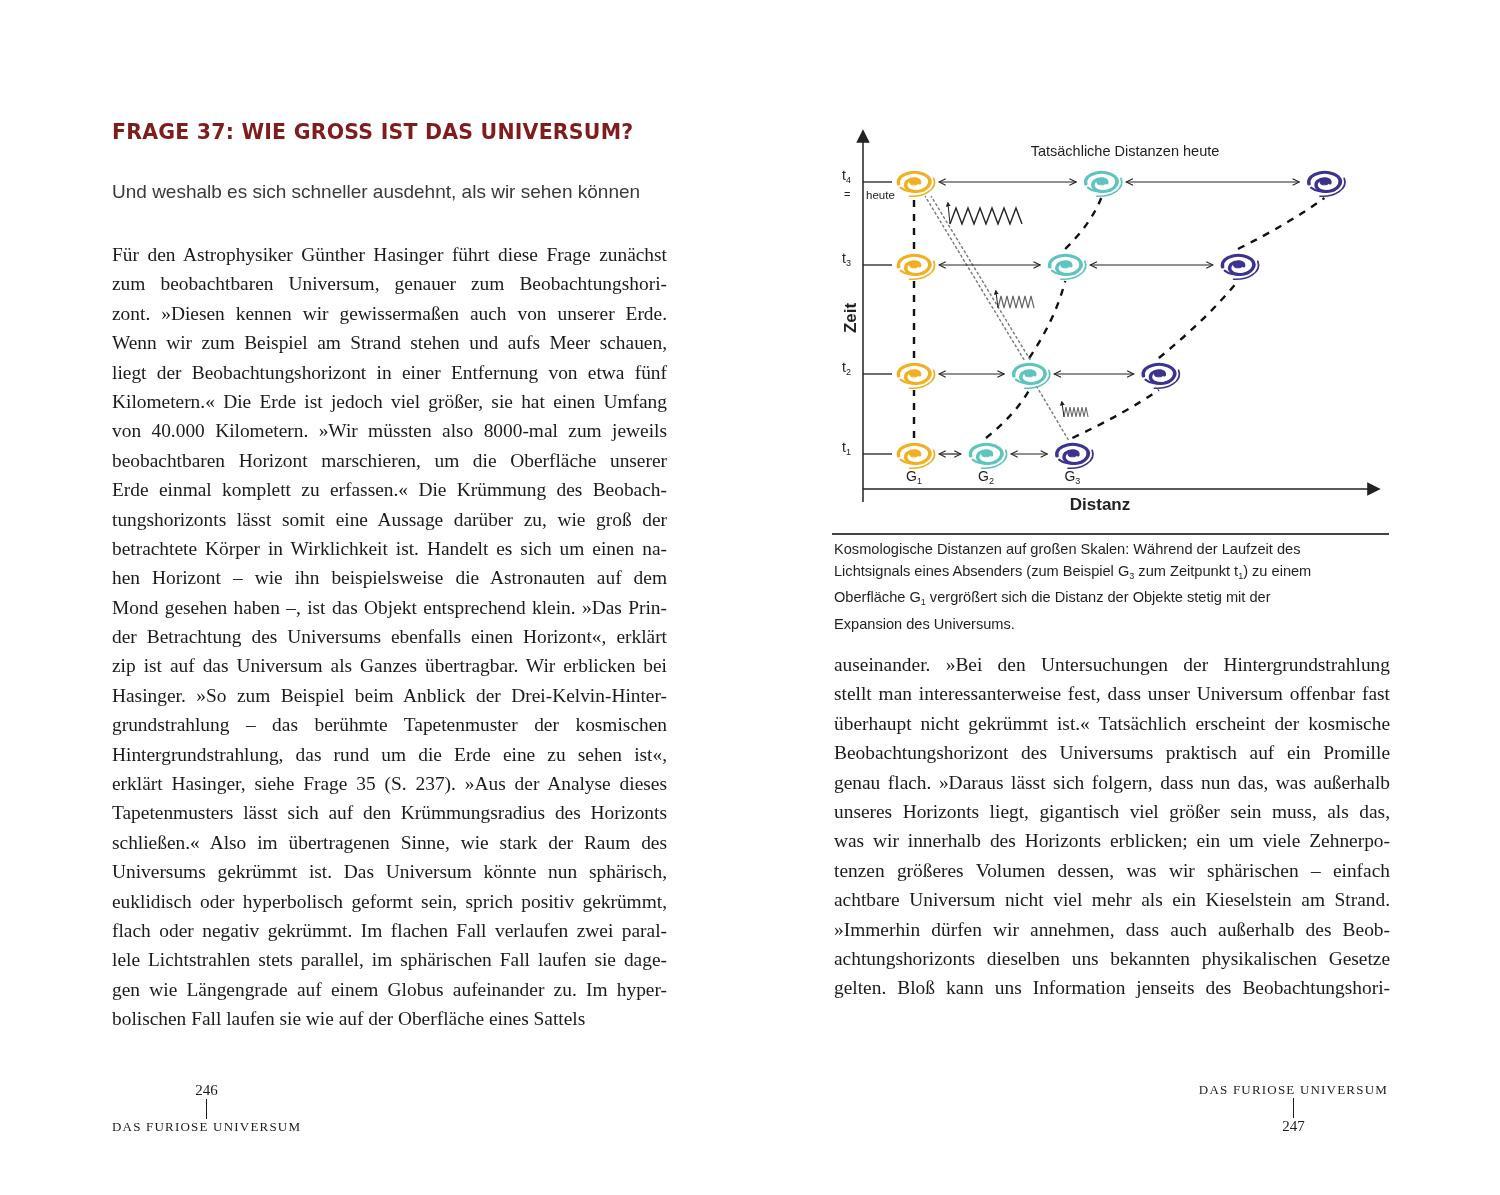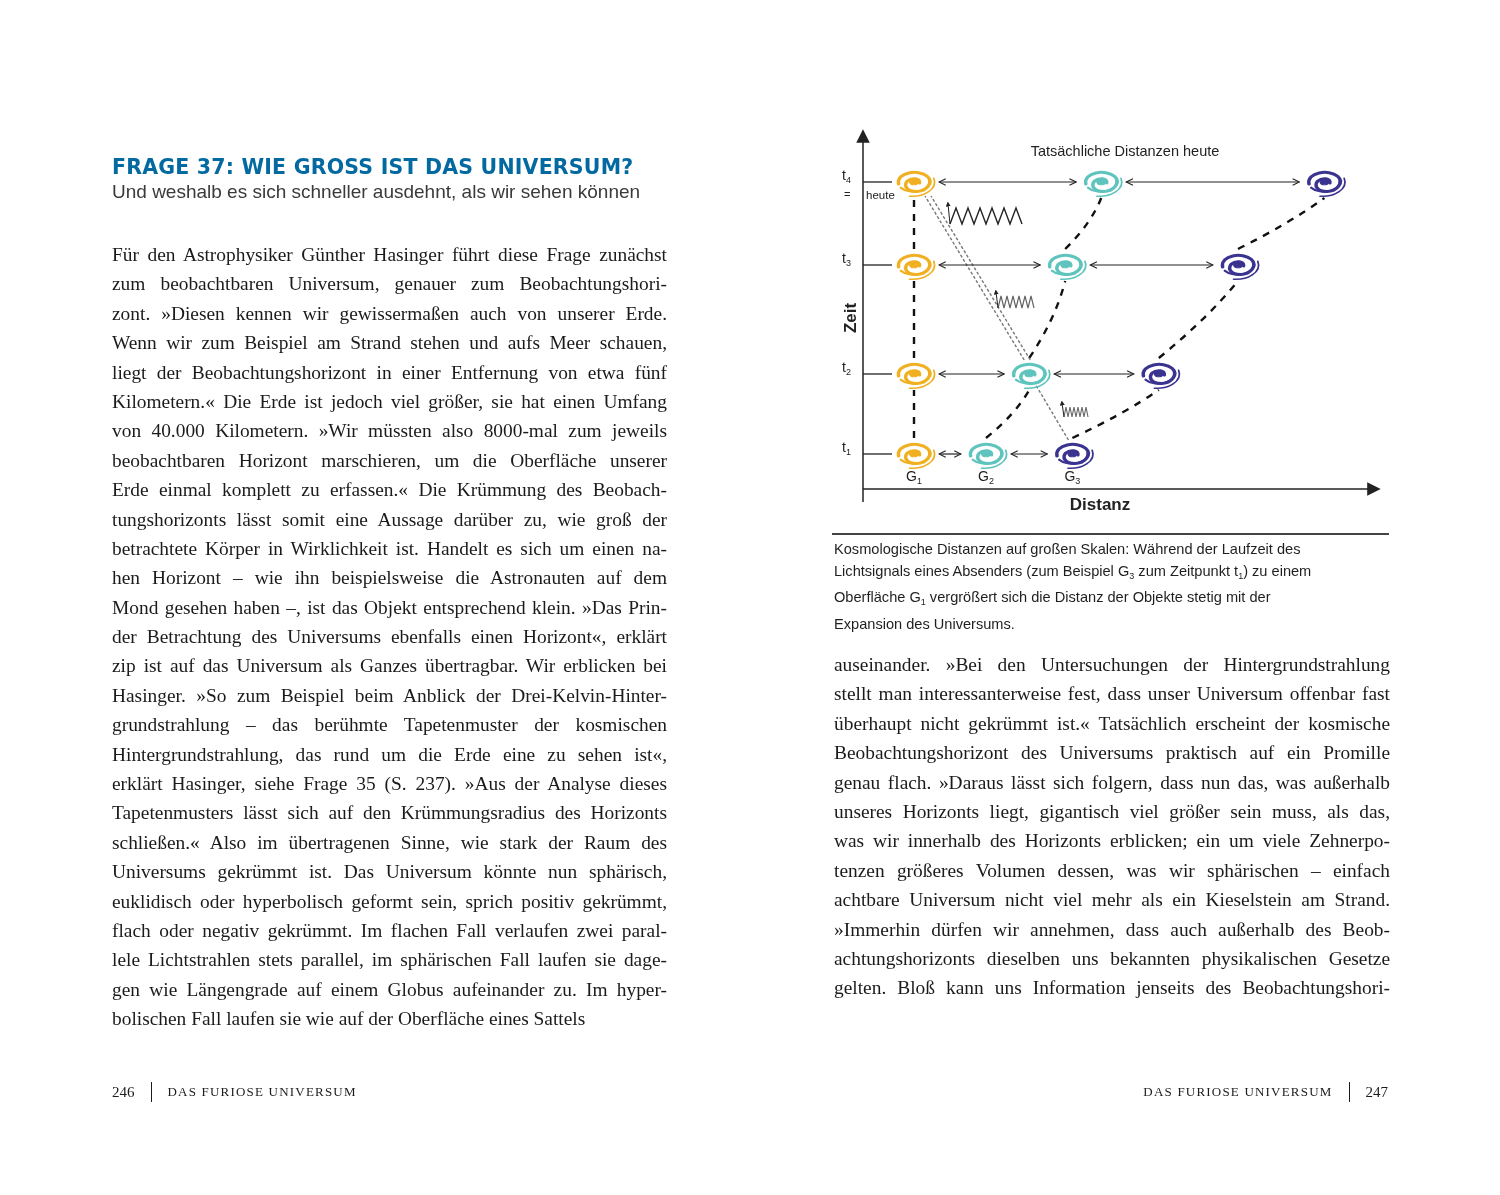--- a/index.html
+++ b/index.html
@@ -1,27 +1,27 @@
 <!DOCTYPE html>
 <html><head>
 <meta charset="utf-8">
 <style>
   html, body { margin:0; padding:0; background:#fff; }
   body { width:1500px; height:1195px; position:relative; overflow:hidden; color:#1b1b1b; }
   .page { position:absolute; top:0; height:1195px; }
   .page-left { left:0; width:750px; }
   .page-right { left:750px; width:750px; }
-  .heading { position:absolute; left:112px; top:120px; font-family:"DejaVu Sans", sans-serif; font-weight:bold; font-size:20.5px; letter-spacing:0.2px; color:#0369a1; white-space:nowrap;margin-top:35px; }
+  .heading { position:absolute; left:112px; top:120px; font-family:"DejaVu Sans", sans-serif; font-weight:bold; font-size:20.5px; letter-spacing:0.2px; color:#7f1d1d; white-space:nowrap; }
   .subheading { position:absolute; left:112px; top:181px; font-family:"Liberation Sans", sans-serif; font-size:19px; color:#3a3a3a; white-space:nowrap; font-weight:300; }
   .body-text { position:absolute; font-family:"Liberation Serif", serif; font-size:19.4px; line-height:29.4px; color:#1b1b1b; }
   .body-text .line { display:block; white-space:nowrap; text-align:justify; text-align-last:justify; height:29.4px; }
   .body-text .line.last { text-align-last:left; }
   .left-body { left:112px; top:240px; width:555px; }
   .right-body { left:834px; top:650px; width:556px; }
-  .footer { position:absolute; top:1082px; font-family:"Liberation Serif", serif; font-size:14px; color:#1b1b1b; white-space:nowrap; display:flex; align-items:center; }
+  .footer { position:absolute; top:1082px; font-family:"Liberation Serif", serif; font-size:14px; color:#1b1b1b; white-space:nowrap; display:flex; align-items:center;flex-direction:column; }
   .footer .num { font-size:15px; }
   .footer .sep { display:inline-block; width:1px; height:20px; background:#1b1b1b; margin:0 16px; }
   .footer .title { letter-spacing:1.2px; font-size:13px; }
   .footer-left { left:112px; }
   .footer-right { right:112px; }
   .figure { position:absolute; left:830px; top:122px; width:560px; height:410px;text-align:center; }
   .figure svg { width:560px; height:410px; display:block; }
   .caption-rule { position:absolute; left:832px; top:533px; width:557px; height:1.5px; background:#444; }
   .caption { position:absolute; left:834px; top:539px; width:560px; font-family:"Liberation Sans", sans-serif; font-size:14.6px; line-height:21.5px; color:#1f1f1f; }
   .caption .cl { display:block; white-space:nowrap; }

